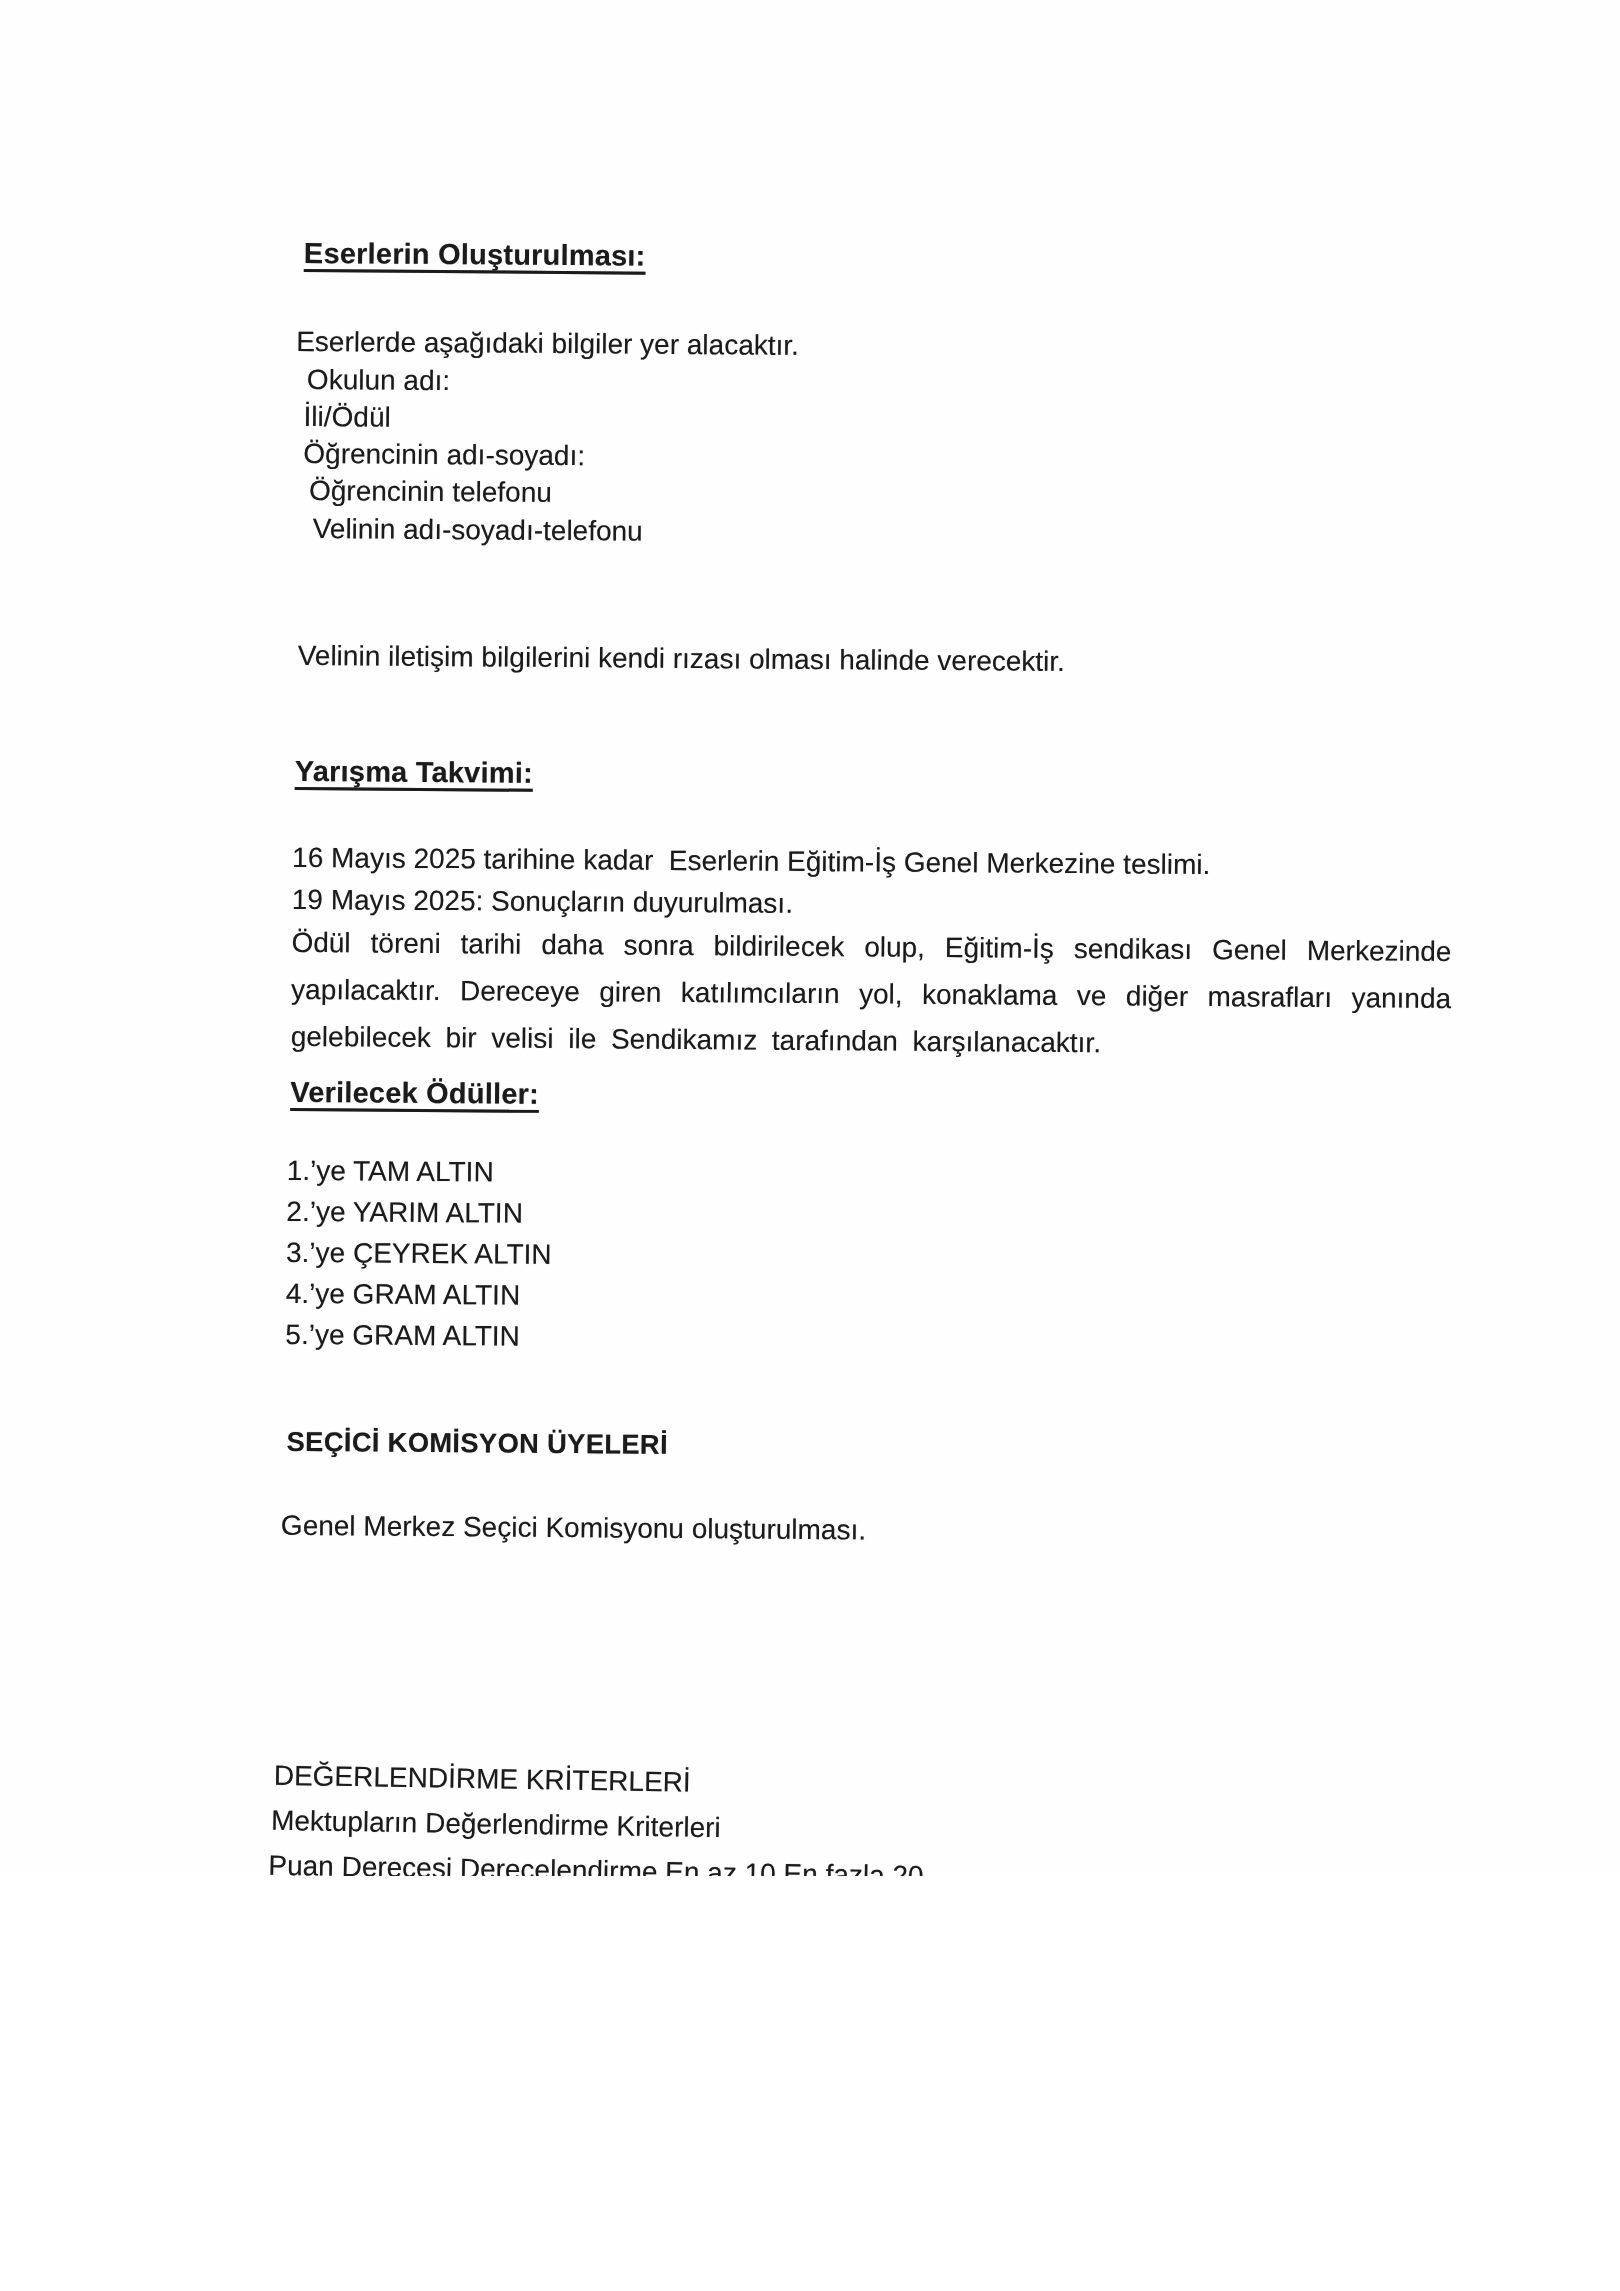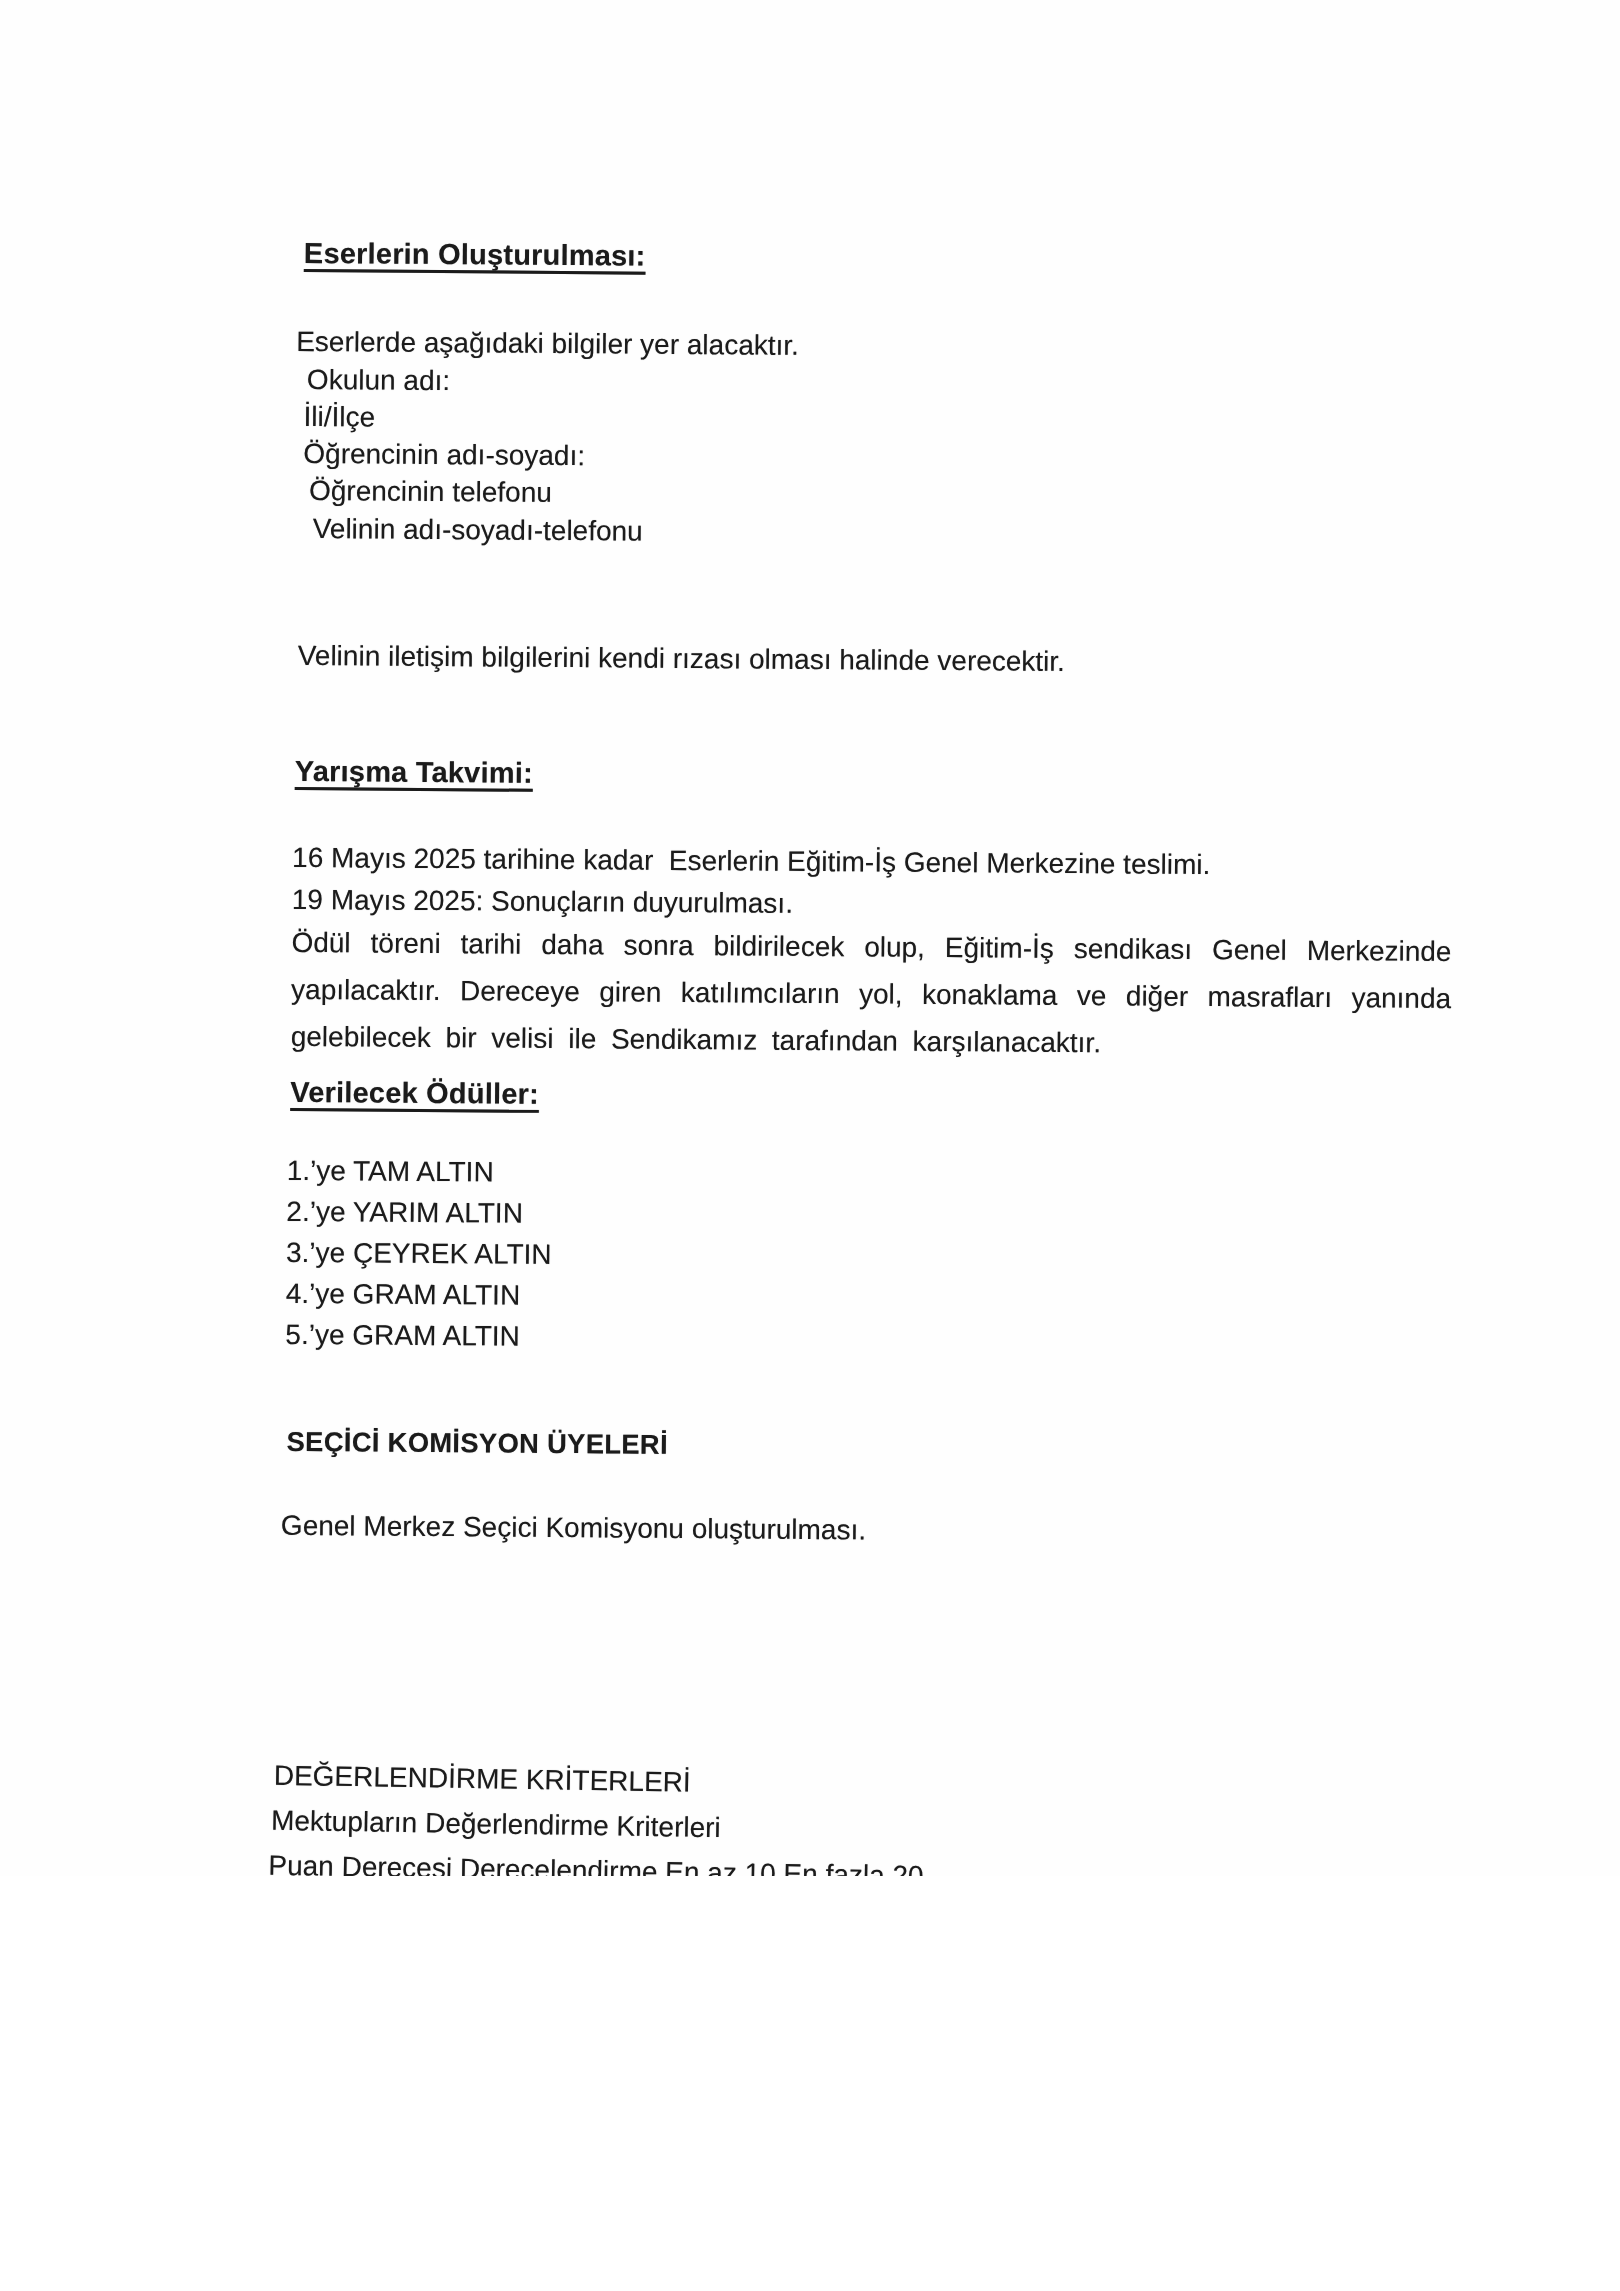--- a/index.html
+++ b/index.html
@@ -74,21 +74,21 @@
 <body>
 
 <div class="page">
   <div class="scan-content">
 
     <div class="t heading" style="left:304px; top:235px;">Eserlerin Oluşturulması:</div>
 
     <div class="t" style="left:297px; top:323px;">Eserlerde aşağıdaki bilgiler yer alacaktır.</div>
 
     <div class="t" style="left:308px; top:361px;">Okulun adı:</div>
-    <div class="t" style="left:305px; top:398px;">İli/İlçe</div>
+    <div class="t" style="left:305px; top:398px;">İli/Ödül</div>
     <div class="t" style="left:305px; top:435px;">Öğrencinin adı-soyadı:</div>
     <div class="t" style="left:311px; top:472px;">Öğrencinin telefonu</div>
     <div class="t" style="left:315px; top:510px;">Velinin adı-soyadı-telefonu</div>
 
     <div class="t" style="left:301px; top:637px;">Velinin iletişim bilgilerini kendi rızası olması halinde verecektir.</div>
 
     <div class="t heading" style="left:299px; top:753px;">Yarışma Takvimi:</div>
 
     <div class="t" style="left:297px; top:839px;">16 Mayıs 2025 tarihine kadar  Eserlerin Eğitim-İş Genel Merkezine teslimi.</div>
     <div class="t" style="left:297px; top:881px;">19 Mayıs 2025: Sonuçların duyurulması.</div>

